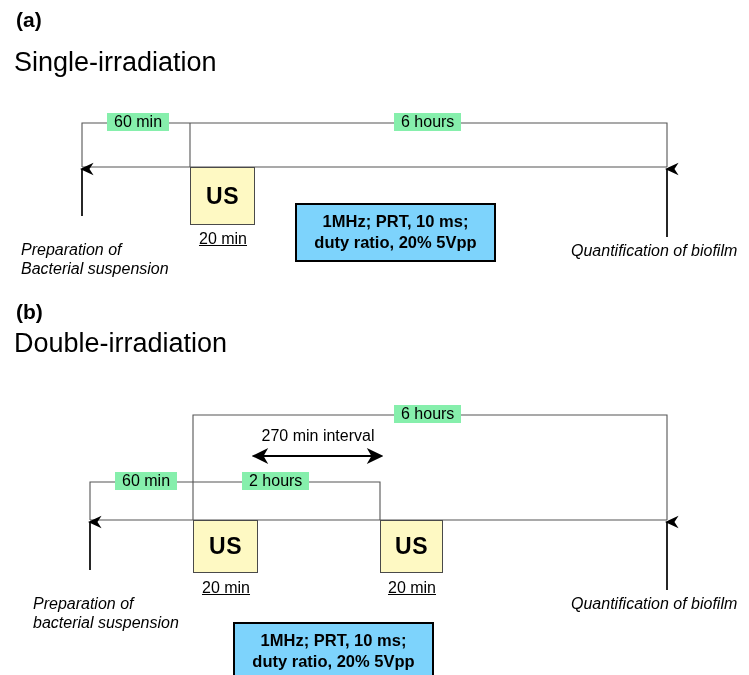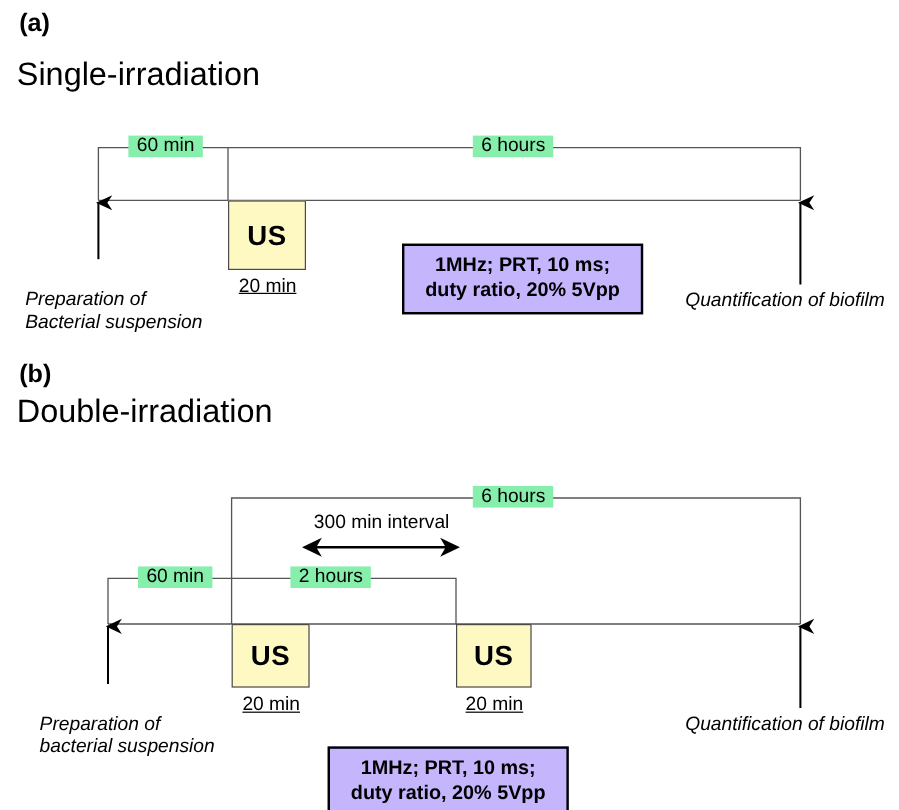--- a/index.html
+++ b/index.html
@@ -70,29 +70,28 @@
   .endpoint-label {
     position: absolute;
     font-size: 16px;
     line-height: 19px;
     white-space: nowrap;
     font-style: italic;
   }
   .param-box {
     position: absolute;
     border: 2.5px solid #000000;
-    background: #c4b5fd;
+    background: #7dd3fc;
     font-size: 16.5px;
     font-weight: bold;
     line-height: 21px;
     padding: 6px 10px 7px 10px;
     box-sizing: border-box;
     text-align: center;
     white-space: nowrap;
-    margin-left: 40px;
   }
 </style>
 </head>
 <body>
 
 <div class="panel-tag" style="left:16px; top:8px;">(a)</div>
 <div class="panel-title" style="left:14px; top:35px;margin-top:12px;">Single-irradiation</div>
 
 <svg class="tl-svg" width="749" height="675">
   <defs>
@@ -150,21 +149,21 @@
   <div>duty ratio, 20% 5Vpp</div>
 </div>
 
 <div class="panel-tag" style="left:16px; top:300px;">(b)</div>
 <div class="panel-title" style="left:14px; top:328px;">Double-irradiation</div>
 
 <div class="bracket-label" style="left:394px; top:405px;">6 hours</div>
 <div class="bracket-label" style="left:115px; top:472px;">60 min</div>
 <div class="bracket-label" style="left:242px; top:472px;">2 hours</div>
 
-<div class="interval-label" style="left:253px; top:427px; width:130px;">300 min interval</div>
+<div class="interval-label" style="left:253px; top:427px; width:130px;">270 min interval</div>
 
 <div class="us-box" style="left:193px; top:520px; width:65px; height:53px;">US</div>
 <div class="dur-label" style="left:181px; top:579px; width:90px;">20 min</div>
 
 <div class="us-box" style="left:380px; top:520px; width:63px; height:53px;">US</div>
 <div class="dur-label" style="left:367px; top:579px; width:90px;">20 min</div>
 
 <div class="endpoint-label" style="left:33px; top:594px;">
   <div>Preparation of</div>
   <div>bacterial suspension</div>

